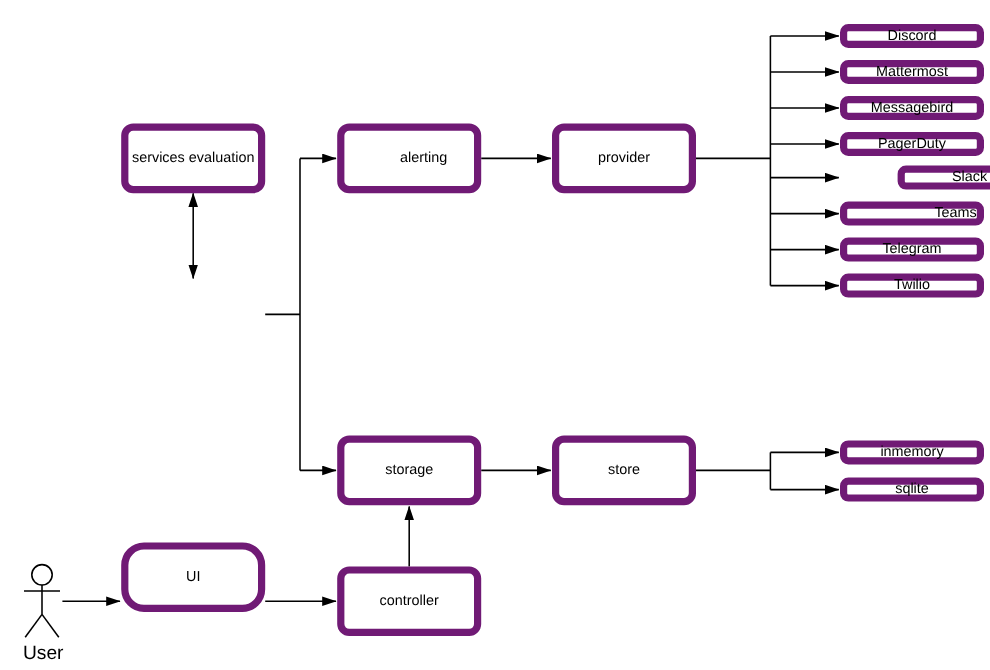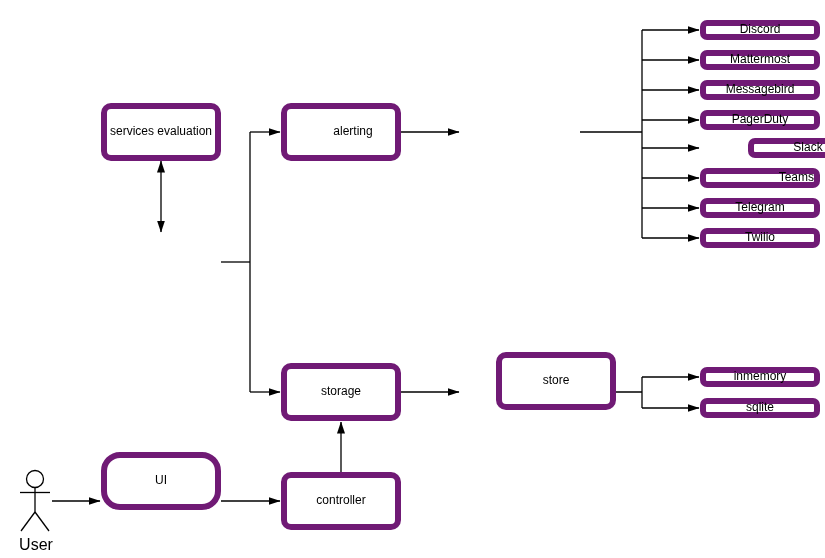--- a/index.html
+++ b/index.html
@@ -110,24 +110,27 @@
       </g>
     </g>
   </svg>
 
   <div class="node big" style="left:101px; top:103px;">
     <span>services evaluation</span>
   </div>
   <div class="node big" style="left:281px; top:103px;padding-left:24px;">
     <span>alerting</span>
   </div>
+  <div class="node big" style="left:460px; top:103px;">
+    <span>provider</span>
+  </div>
   <div class="node big" style="left:281px; top:363px;">
     <span>storage</span>
   </div>
-  <div class="node big" style="left:460px; top:352px;margin-left:36px;">
+  <div class="node big" style="left:460px; top:363px;">
     <span>store</span>
   </div>
   <div class="node big" style="left:101px; top:452px;border-radius:19px;">
     <span>UI</span>
   </div>
   <div class="node big" style="left:281px; top:472px;">
     <span>controller</span>
   </div>
 
   <div class="node leaf" style="left:700px; top:20px;">

